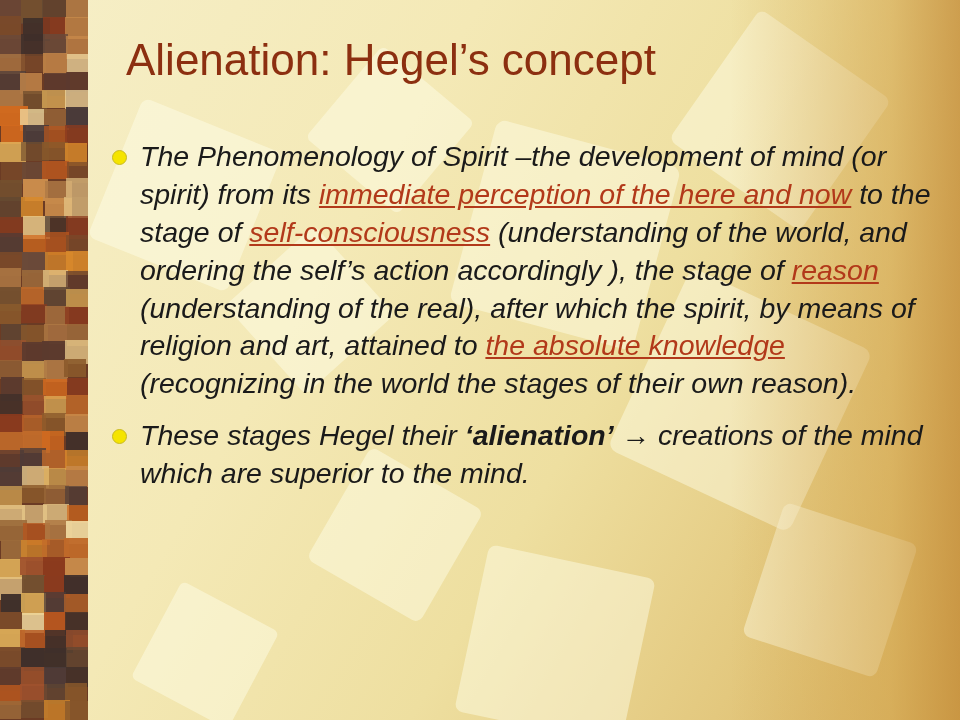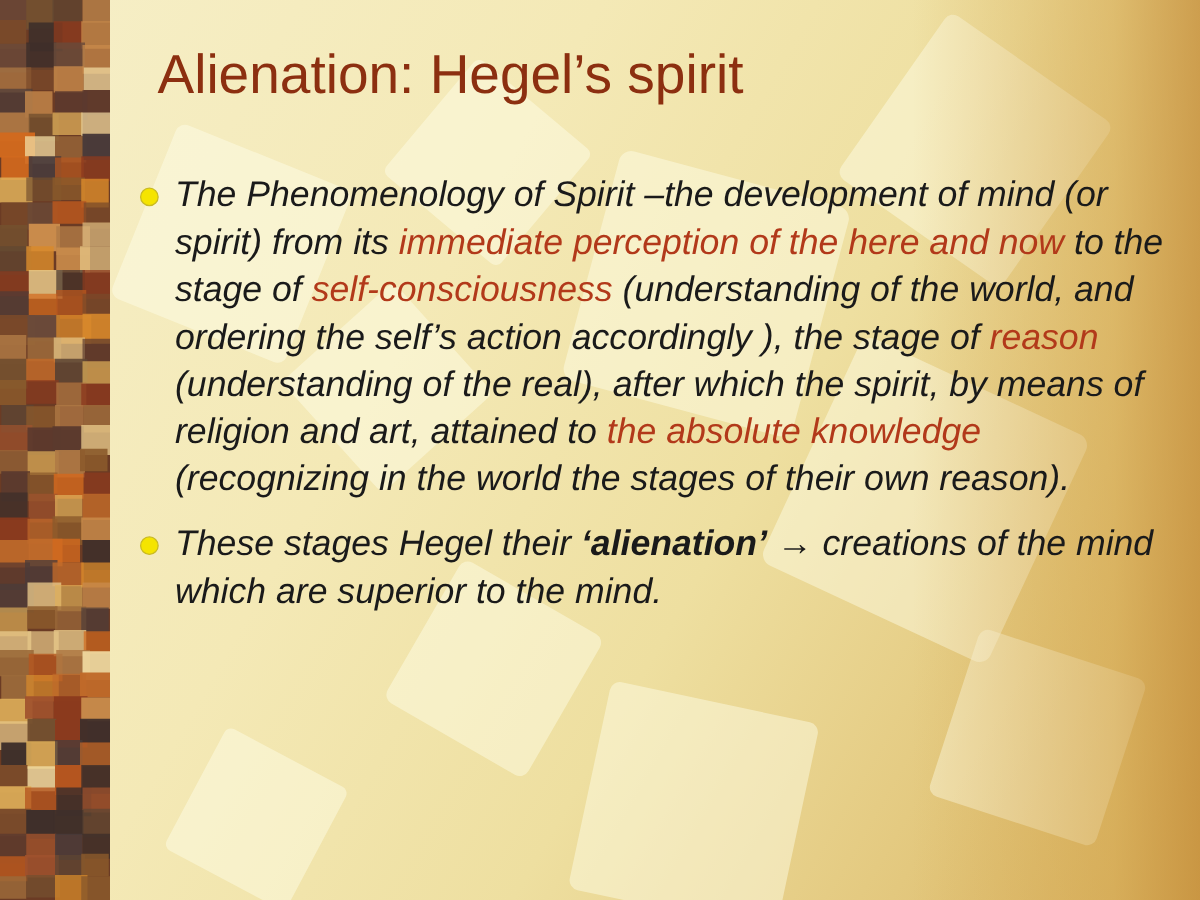--- a/index.html
+++ b/index.html
@@ -99,21 +99,21 @@
     margin-top: 12px;
     margin-right: 13px;
   }
   .bullet-text {
     font-size: 28.5px;
     line-height: 1.33;
     font-style: italic;
     color: #1a1a1a;
     font-family: "Liberation Sans", sans-serif;
   }
-  .bullet-text .accent { color: #b2391a; }
+  .bullet-text .accent { color: #b2391a; text-decoration: underline; }
   .bullet-text .bold { font-weight: bold; }
 </style>
 </head>
 <body>
 
 <div class="slide">
 
   <div class="deco d1"></div>
   <div class="deco d2"></div>
   <div class="deco d3"></div>
@@ -283,21 +283,21 @@
       <span class="tile" style="left:20.3px;top:683.6px;width:26.4px;height:18.9px;background:#a0522d;opacity:0.86;"></span>
       <span class="tile" style="left:44.1px;top:683.9px;width:23.7px;height:20.0px;background:#5e4633;opacity:0.75;"></span>
       <span class="tile" style="left:64.5px;top:682.5px;width:22.8px;height:18.8px;background:#8b5a2b;opacity:0.81;"></span>
       <span class="tile" style="left:-1.8px;top:700.5px;width:22.4px;height:18.1px;background:#9b6a3a;opacity:0.85;"></span>
       <span class="tile" style="left:21.1px;top:700.1px;width:27.2px;height:18.1px;background:#74502f;opacity:0.72;"></span>
       <span class="tile" style="left:43.7px;top:700.4px;width:26.4px;height:23.9px;background:#d98a2b;opacity:0.73;"></span>
       <span class="tile" style="left:65.0px;top:701.4px;width:26.6px;height:23.9px;background:#8b5a2b;opacity:0.83;"></span>
     </div>
 
   <div class="content">
-    <div class="title">Alienation: Hegel’s spirit</div>
+    <div class="title">Alienation: Hegel’s concept</div>
     <div class="body-block" id="body-block">
         <div class="bullet-row">
           <span class="bullet-dot"></span>
           <div class="bullet-text"><span>The Phenomenology of Spirit </span><span>–the development of mind (or spirit) from its </span><span class="accent">immediate perception of the here and now</span><span> to the stage of </span><span class="accent">self-consciousness</span><span> (understanding of the world, and ordering the self’s action accordingly ), the stage of </span><span class="accent">reason</span><span> (understanding of the real), after which the spirit, by means of religion and art, attained to </span><span class="accent">the absolute knowledge</span><span> (recognizing in the world the stages of their own reason).</span></div>
         </div>
         <div class="bullet-row">
           <span class="bullet-dot"></span>
           <div class="bullet-text"><span>These stages Hegel their </span><span class="bold">‘alienation’</span><span> → creations of the mind which are superior to the mind.</span></div>
         </div>
       </div>

